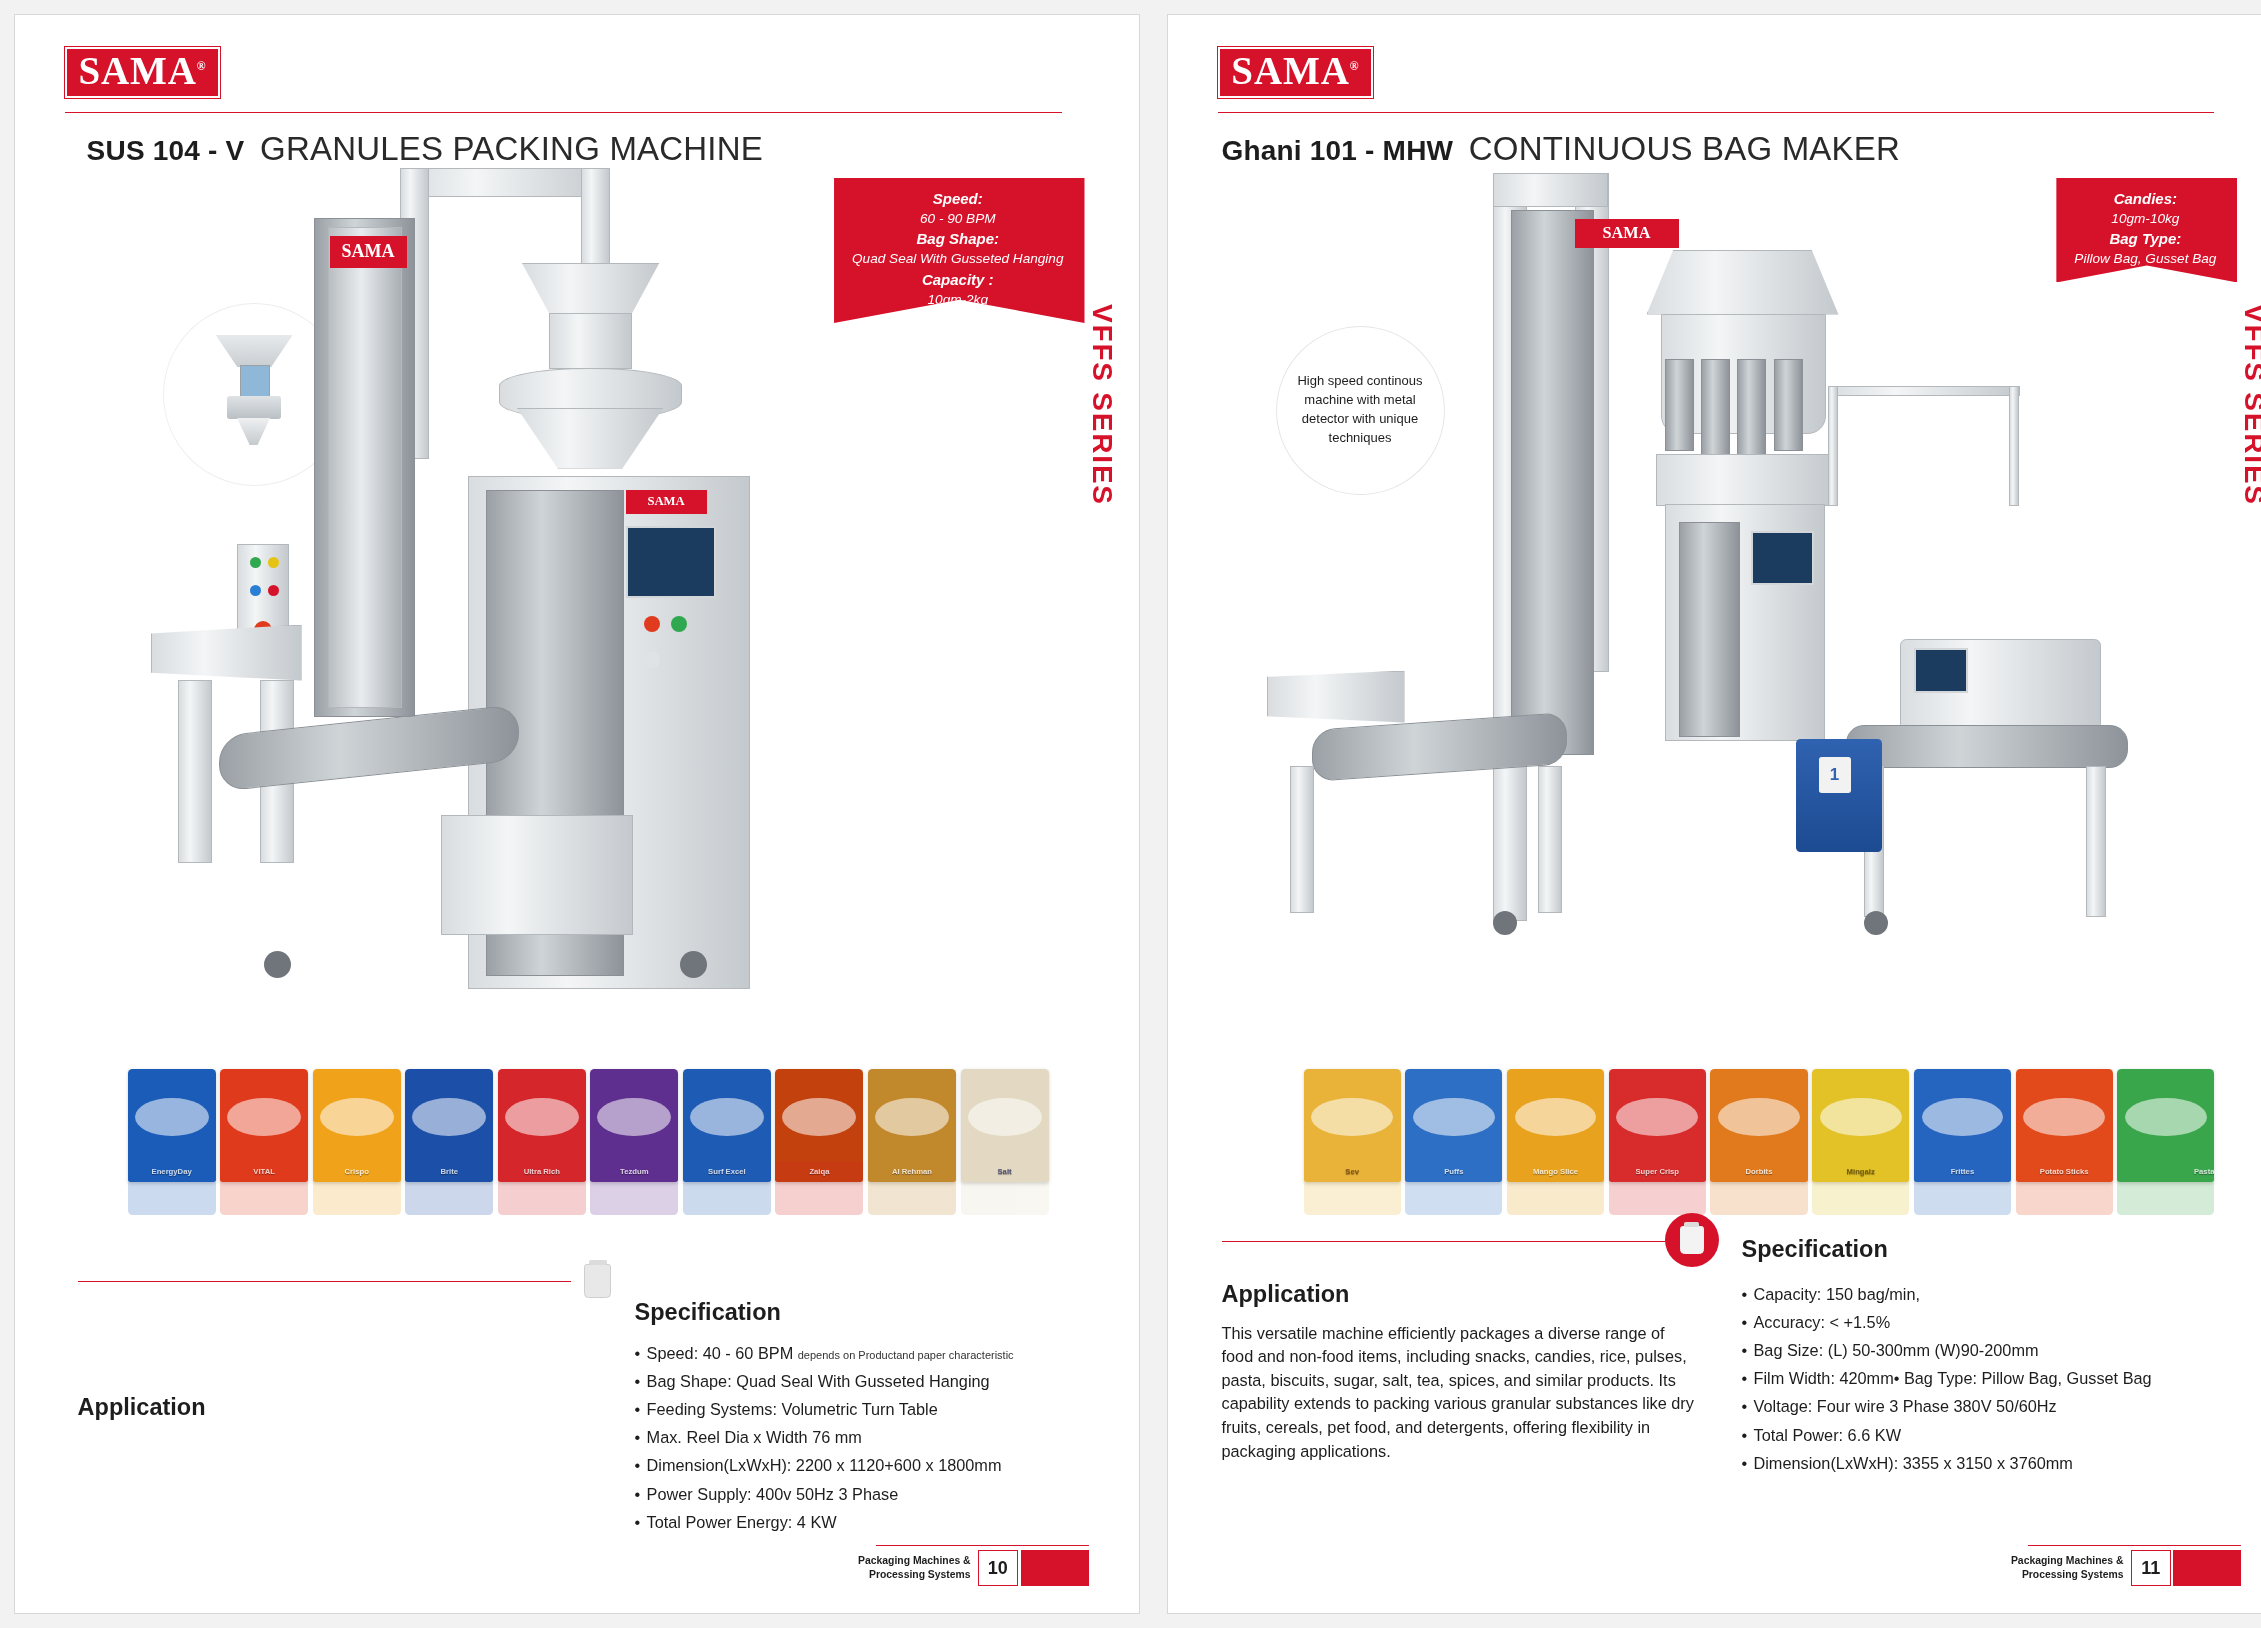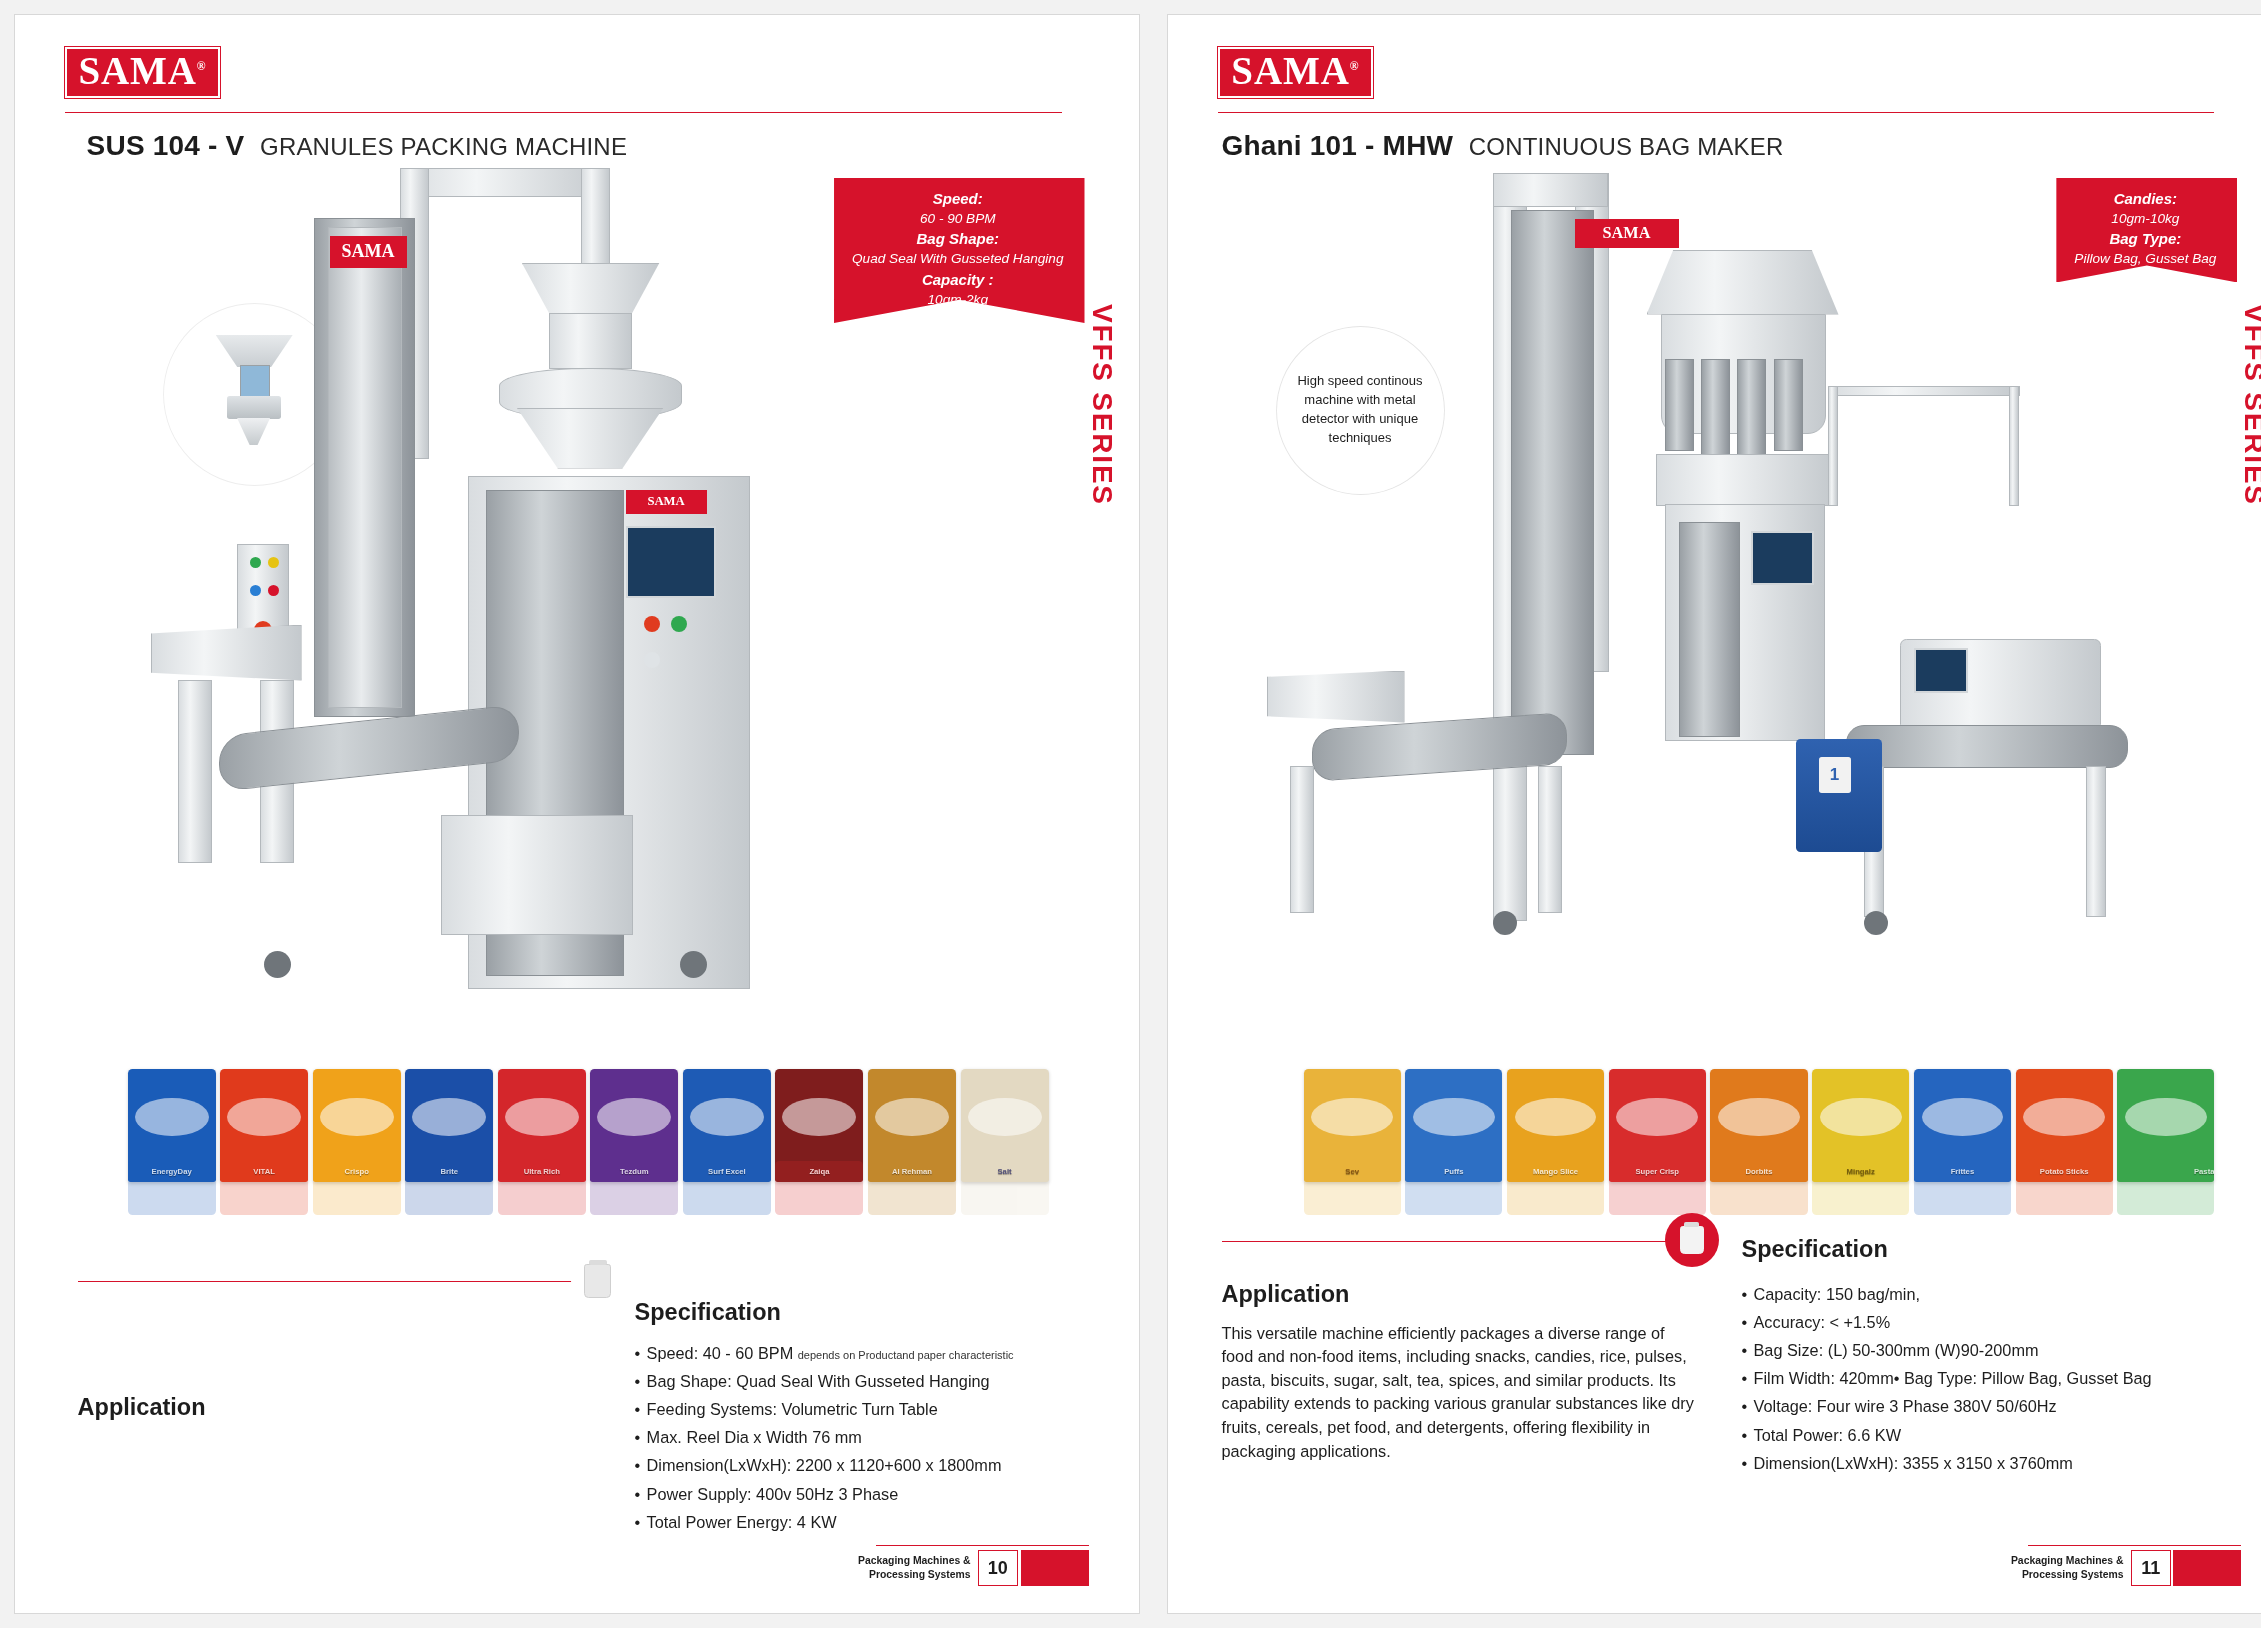--- a/index.html
+++ b/index.html
@@ -72,21 +72,21 @@
     top: 115px;
     white-space: nowrap;
   }
   .model {
     font-size: 28px;
     font-weight: bold;
     color: #1d1d1d;
     letter-spacing: 0.2px;
   }
   .model-name {
-    font-size: 24px;
+    font-size: 33px;
     color: #2a2a2a;
     letter-spacing: 0.2px;
     margin-left: 13.6px;
   }
 
   
   .series {
     position: absolute;
     right: 21px;
     top: 289px;
@@ -404,21 +404,21 @@
         </div>
       <div class="packet" style="background:#d4262b;">
           <span>Ultra Rich</span>
         </div>
       <div class="packet" style="background:#5e2f8e;">
           <span>Tezdum</span>
         </div>
       <div class="packet" style="background:#1e5bb5;">
           <span>Surf Excel</span>
         </div>
-      <div class="packet" style="background:#7f1d1d;">
+      <div class="packet" style="background:#c2410c;">
           <span>Zaiqa</span>
         </div>
       <div class="packet" style="background:#c2882c;">
           <span>Al Rehman</span>
         </div>
       <div class="packet" style="background:#e3d9c2; color:#2a2a66;">
           <span>Salt</span>
         </div>
     </div>
     <div class="packets-reflect" style="top:1146px;">

